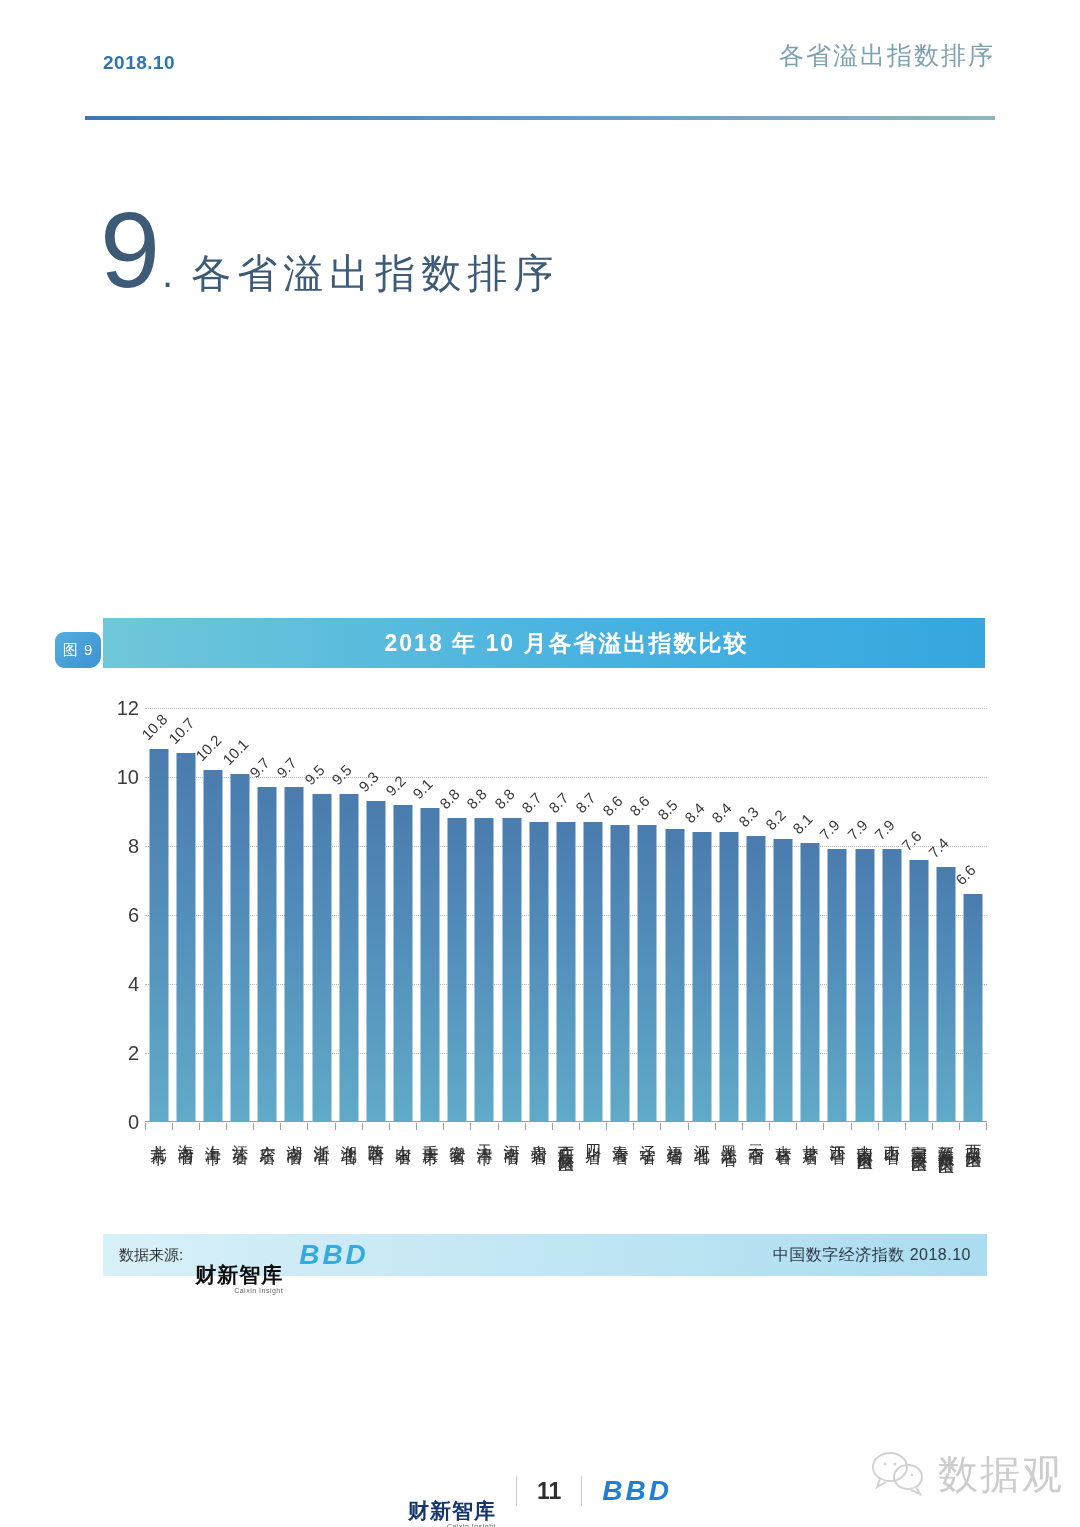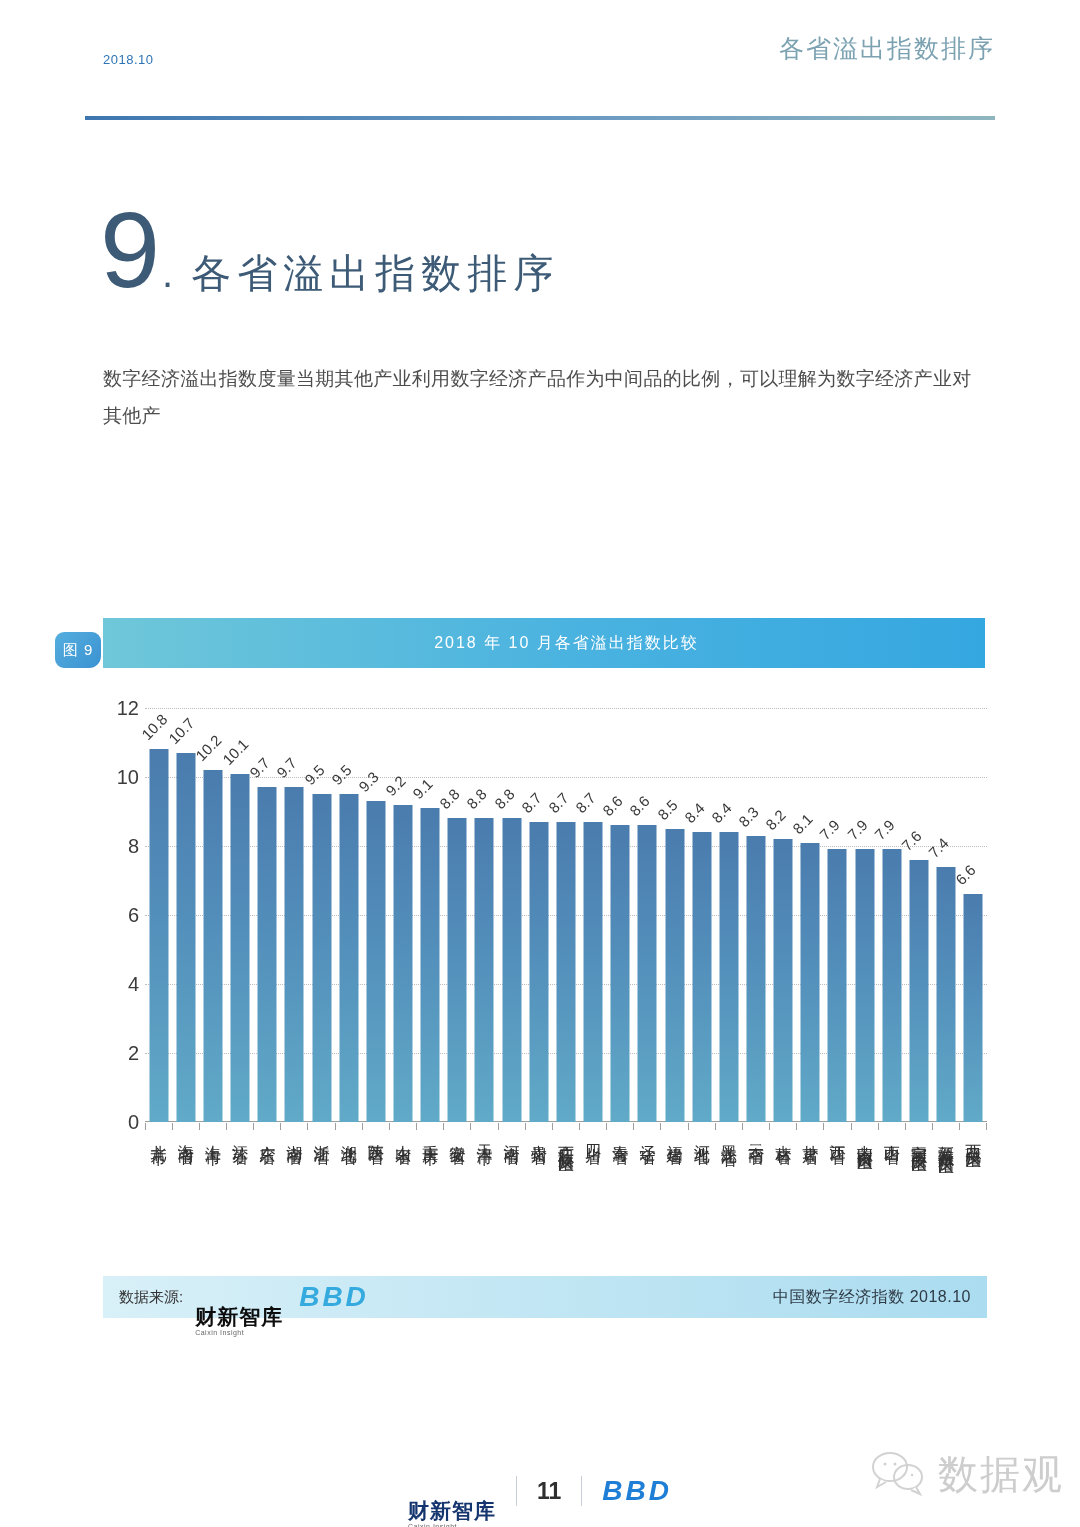--- a/index.html
+++ b/index.html
@@ -5,21 +5,21 @@
   * { margin:0; padding:0; box-sizing:border-box; }
   html,body { background:#e9e9e9; }
   body { font-family:"Liberation Sans","DejaVu Sans",sans-serif; }
   .page {
     position:relative; width:1080px; height:1527px; margin:0 auto;
     background:#ffffff; overflow:hidden;
   }
 
   
   .hdr { position:absolute; top:52px; left:103px; right:85px; }
-  .hdr-date { font-size:13px; font-weight:400; color:#2e74b5; letter-spacing:.5px; }
+  .hdr-date { font-size:19px; font-weight:700; color:#2e74b5; letter-spacing:.5px; }
   .hdr-title { font-size:23px; font-weight:700; color:#2e74b5; margin-top:4px; letter-spacing:1px; }
   .hdr-right { position:absolute; right:0; bottom:2px; font-size:25px; color:#7ca2b2; letter-spacing:2px; }
   .hdr-line {
     position:absolute; top:116px; left:85px; width:910px; height:4px;
     background:linear-gradient(90deg,#3e77b0 0%,#6b9ac2 55%,#8fb6bf 100%);
   }
 
   
   .sec { position:absolute; top:196px; left:100px; display:flex; align-items:baseline; color:#3d5b76; }
   .sec-num { font-size:108px; line-height:1; font-weight:400; }
@@ -33,21 +33,21 @@
   
   .fig-row { position:absolute; top:618px; left:55px; width:930px; height:50px; display:flex; align-items:flex-end; }
   .fig-badge {
     width:46px; height:36px; margin-right:2px; border-radius:9px 9px 12px 9px;
     background:linear-gradient(135deg,#55aede,#3b92d2);
     color:#fff; font-size:15px; display:flex; align-items:center; justify-content:center; letter-spacing:1px;
   }
   .fig-bar {
     flex:1; height:50px; display:flex; align-items:center; justify-content:center;
     background:linear-gradient(90deg,#6fc7d9 0%,#49b2e0 55%,#35a7e0 100%);
-    color:#fff; font-size:16px; font-weight:400; letter-spacing:2px;padding-left:45px;
+    color:#fff; font-size:23px; font-weight:700; letter-spacing:2px;padding-left:45px;
   }
 
   
   .chart { position:absolute; top:690px; left:103px; width:884px; }
   .plot { position:relative; margin-left:42px; margin-top:18px; height:414px; }
   .gridline { position:absolute; left:0; right:0; height:0; border-top:1px dotted #bdbdbd; }
   .baseline { position:absolute; left:0; right:0; bottom:0; height:1px; background:#9e9e9e; }
   .ytick {
     position:absolute; left:-46px; width:40px; height:24px; line-height:24px;
     text-align:right; font-size:20px; color:#3c3c3c;
@@ -70,26 +70,26 @@
   }
   .xrow { margin-left:42px; display:flex; }
   .xlabel { flex:1; display:flex; justify-content:center; padding-top:10px; }
   .xlabel span {
     writing-mode:vertical-rl; text-orientation:upright;
     font-size:16px; color:#2f2f2f; letter-spacing:2px; line-height:1;
   }
 
   
   .cfoot {
-    position:absolute; top:1276px; left:103px; width:884px; height:42px;
+    position:absolute; top:1234px; left:103px; width:884px; height:42px;
     background:linear-gradient(90deg,#d8f0f8 0%,#bfe5f3 55%,#abdcf0 100%);
     display:flex; align-items:center; padding:0 16px;
   }
   .cfoot-src { font-size:15px; color:#333; }
-  .logo-caixin { text-align:left; margin-left:12px; line-height:1;margin-top:48px; }
+  .logo-caixin { text-align:right; margin-left:12px; line-height:1;margin-top:48px; }
   .logo-caixin .cn { font-size:21px; font-weight:800; letter-spacing:1px; }
   .logo-caixin .en { font-size:7px; color:#666; margin-top:2px; letter-spacing:.5px; }
   .cfoot .logo-caixin .cn { color:#0d0d0d; }
   .logo-bbd { font-size:28px; font-weight:800; font-style:italic; letter-spacing:3px; margin-left:16px; }
   .cfoot .logo-bbd { color:#35aade; }
   .cfoot-right { margin-left:auto; font-size:16px; color:#2e3a45; letter-spacing:.5px; }
 
   
   .pfoot {
     position:absolute; top:1452px; left:0; width:100%;
@@ -119,21 +119,20 @@
   </div>
   <div class="hdr-line"></div>
 
   <div class="sec">
     <span class="sec-num">9</span>
     <span class="sec-dot">.</span>
     <span class="sec-title">各省溢出指数排序</span>
   </div>
 
   <div class="para">
-    <div>数字经济溢出指数度量当期其他产业利用数字经济产品作为中间品的比例，可以理解为数字经济产业对其他产</div>
   </div>
 
   <div class="fig-row">
     <div class="fig-badge">图 9</div>
     <div class="fig-bar">2018 年 10 月各省溢出指数比较</div>
   </div>
 
   <div class="chart">
     <div class="plot">
       <div class="baseline"></div>

